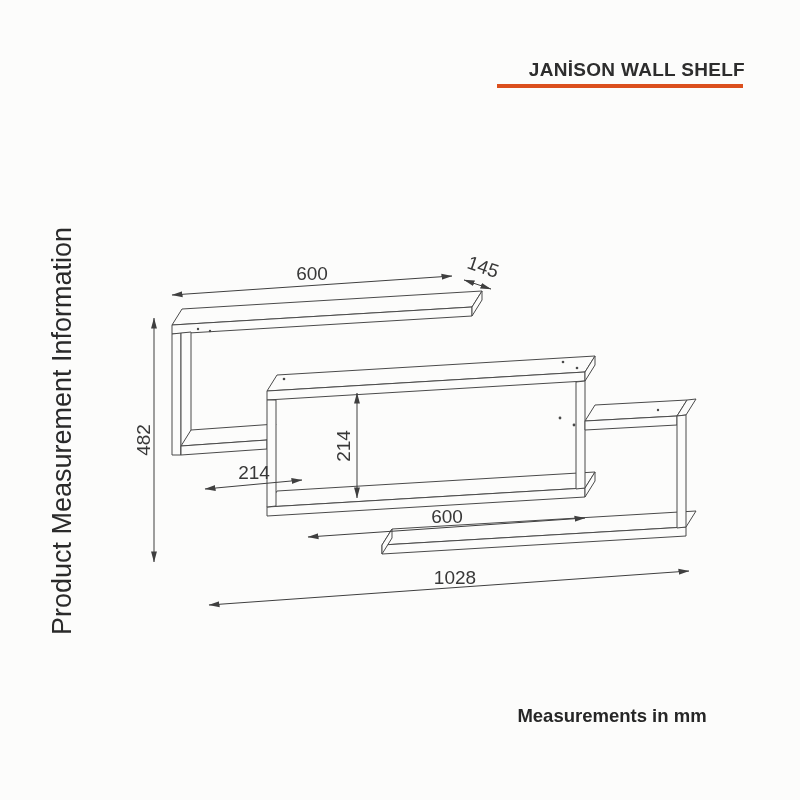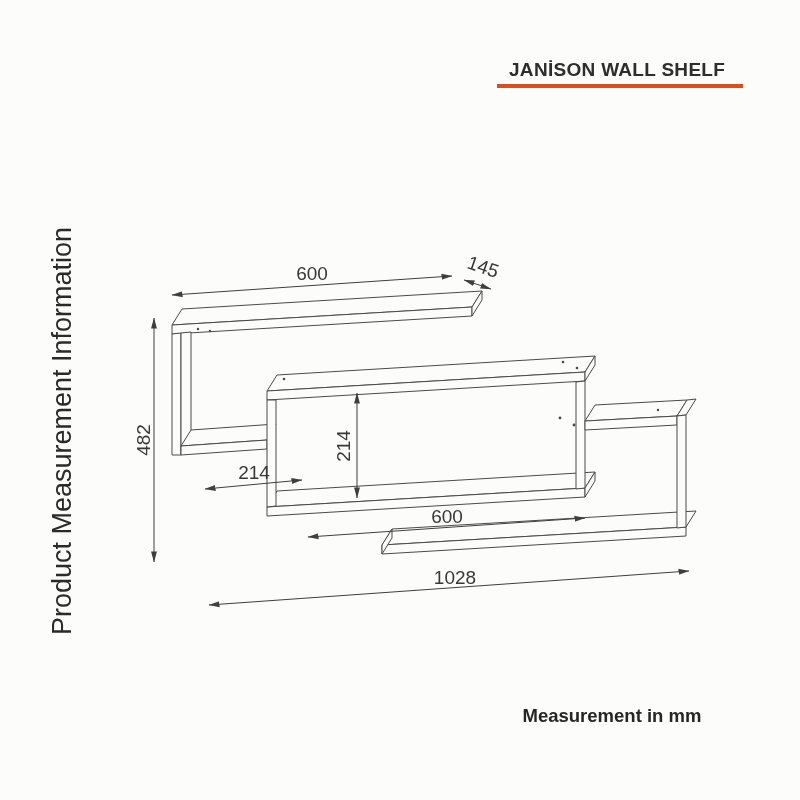--- a/index.html
+++ b/index.html
@@ -1,21 +1,21 @@
 <!DOCTYPE html>
 <html><head>
 <meta charset="utf-8">
 <style>
   html,body{margin:0;padding:0;}
   body{
     width:800px;height:800px;position:relative;overflow:hidden;
     background:#fcfcfb;font-family:"Liberation Sans",sans-serif;
   }
   .title{
-    position:absolute;left:509px;top:59px;width:248px;text-align:left;
+    position:absolute;left:497px;top:59px;width:248px;text-align:right;
     font-size:19px;font-weight:bold;letter-spacing:.3px;color:#2d2d2d;white-space:nowrap;
   }
   .title-underline{
     position:absolute;left:497px;top:84px;width:246px;height:4px;background:#DB4F1D;
   }
   .side-label{
     position:absolute;left:62px;top:431px;transform:translate(-50%,-50%) rotate(-90deg);
     font-size:27px;color:#2a2a2a;white-space:nowrap;font-weight:400;
   }
   .footer-note{
@@ -119,13 +119,13 @@
   <g>
     <line class="dim" x1="308" y1="537" x2="585" y2="518" marker-start="url(#ah)" marker-end="url(#ah)"></line>
     <text class="dimtext" x="447" y="523" text-anchor="middle">600</text>
   </g>
   <g>
     <line class="dim" x1="209" y1="605" x2="689" y2="571" marker-start="url(#ah)" marker-end="url(#ah)"></line>
     <text class="dimtext" x="455" y="584" text-anchor="middle">1028</text>
   </g>
 </svg>
 
-<div class="footer-note">Measurement in mm</div>
+<div class="footer-note">Measurements in mm</div>
 
 </body></html>

